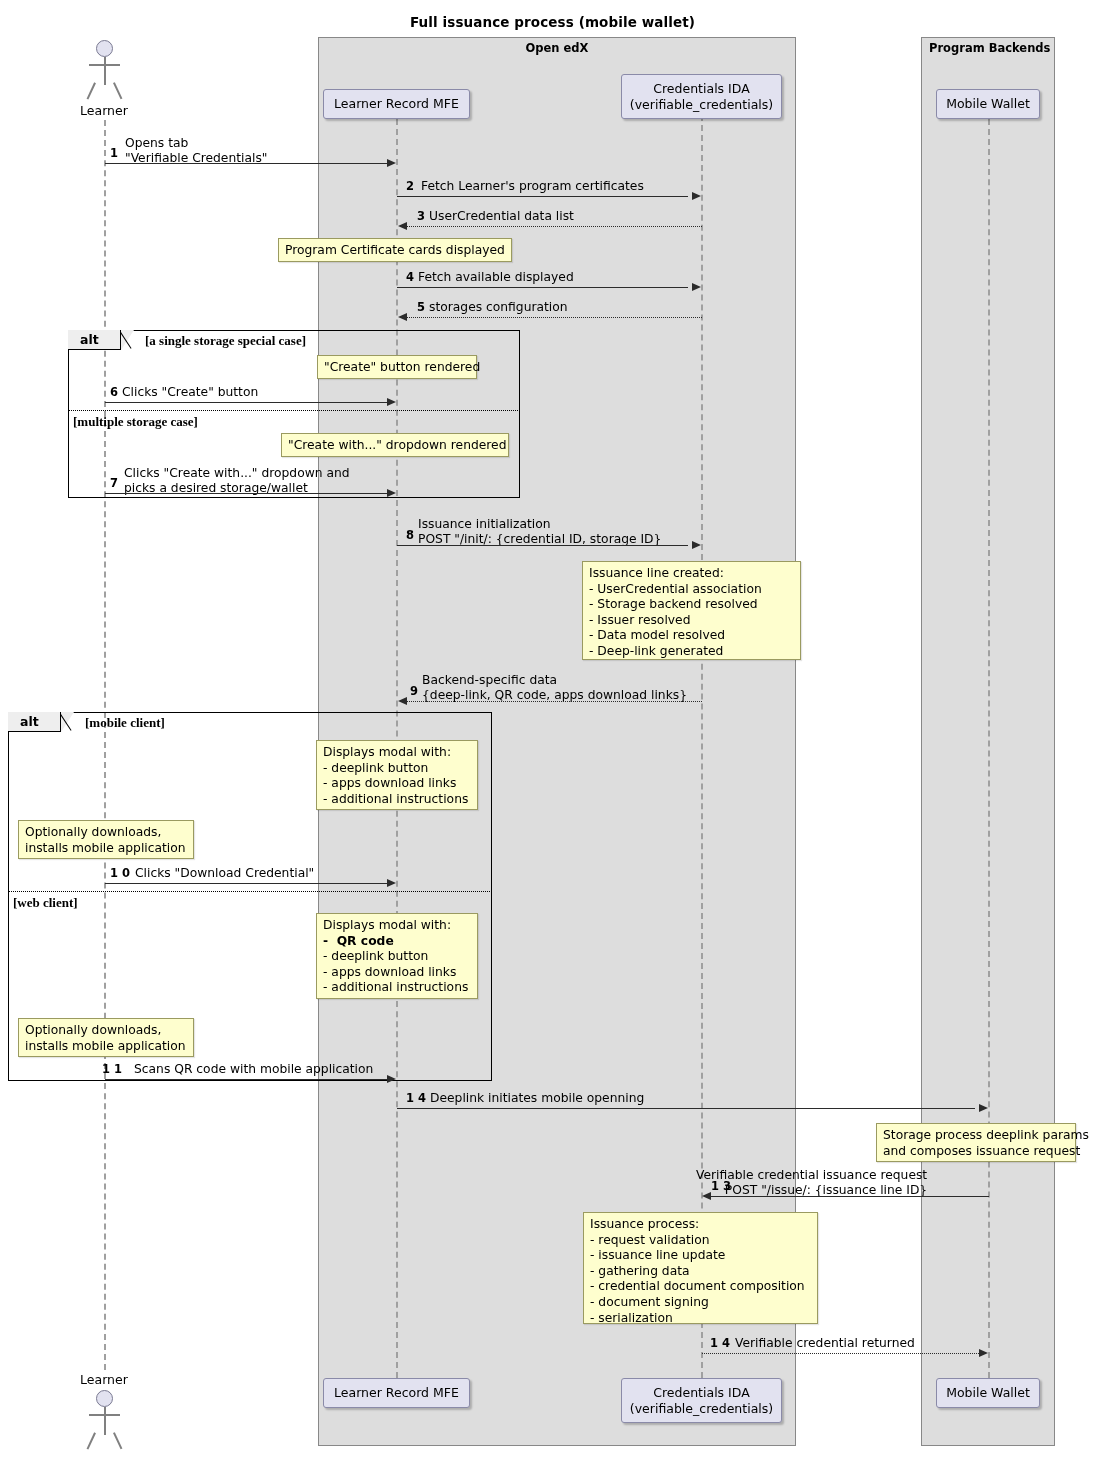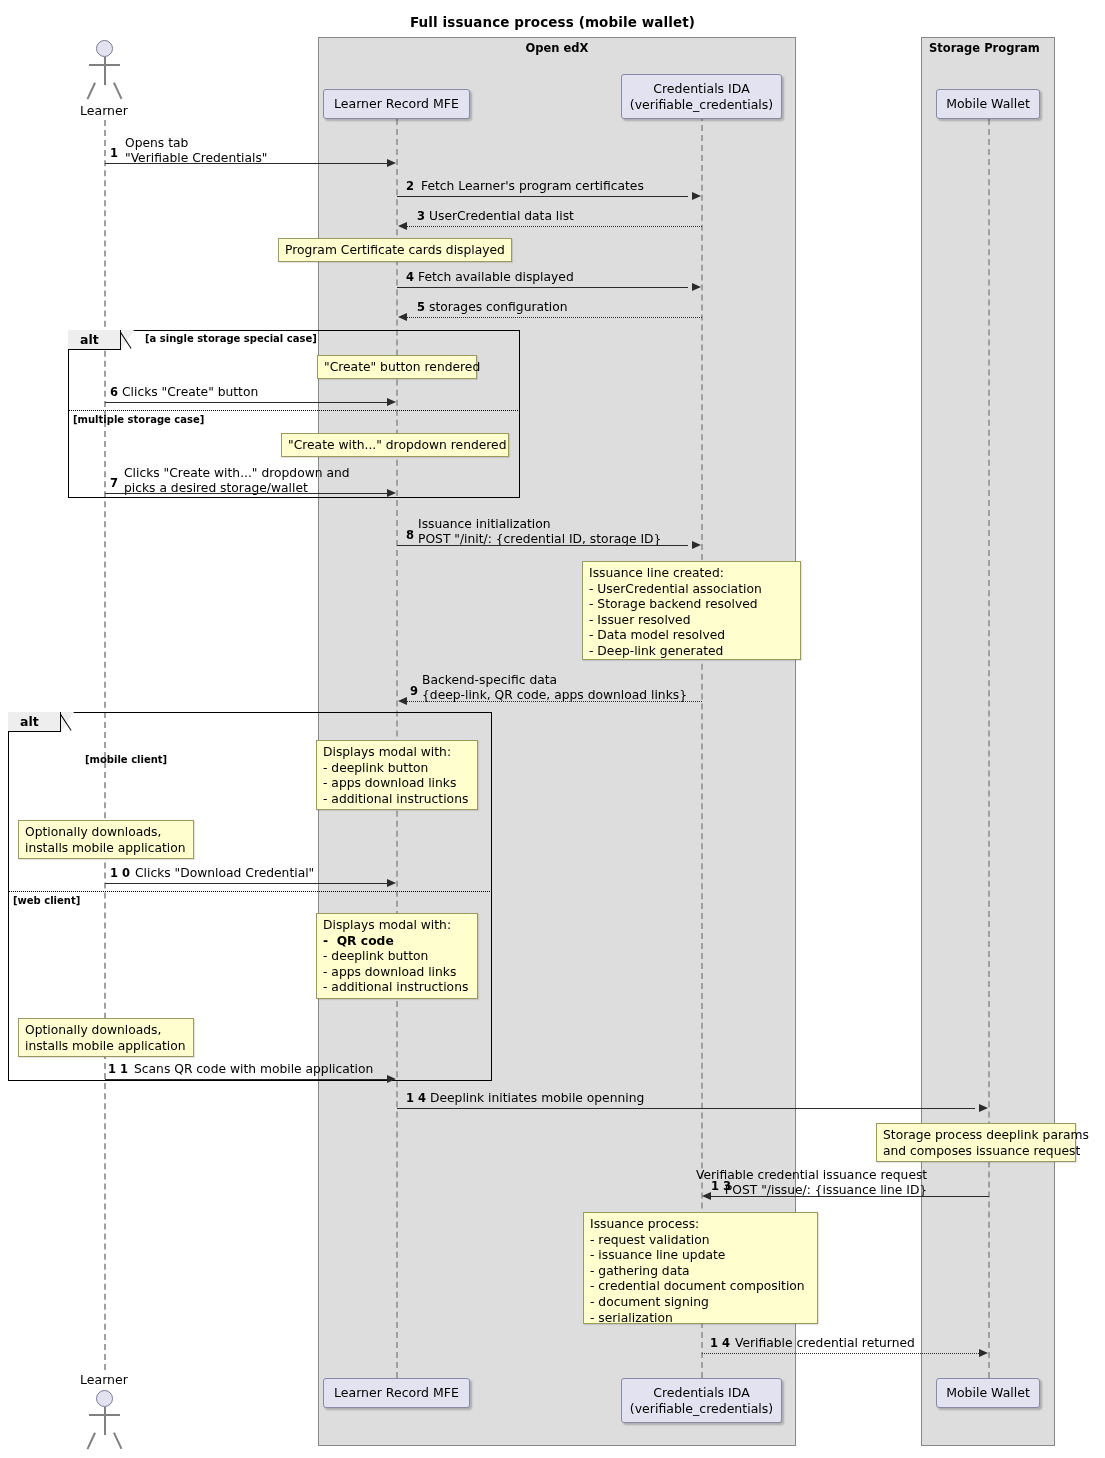--- a/index.html
+++ b/index.html
@@ -154,43 +154,44 @@
     box-sizing:border-box;
   }
   .alt-kw{
     position:absolute;
     font-size:12.5px;
     font-weight:bold;
     color:#000;
   }
   .alt-cond{
     position:absolute;
-    font-size:10px;
+    font-size:13px;
     font-weight:bold;
     color:#000;
     white-space:nowrap;
+    font-family:Liberation Serif, serif;
   }
   .alt-divider{
     position:absolute;
     height:0;
     border-top:1.6px dotted #000;
   }
 </style>
 </head>
 <body>
 
 <div id="canvas">
 
   <div class="diagram-title">Full issuance process (mobile wallet)</div>
 
   <div class="group-box" style="left:318px; top:37px; width:478px; height:1409px;"></div>
   <div class="group-title" style="left:318px; top:41px; width:478px; text-align:center;">Open edX</div>
 
   <div class="group-box" style="left:921px; top:37px; width:134px; height:1409px;"></div>
-  <div class="group-title" style="left:929px; top:41px;">Storage Program</div>
+  <div class="group-title" style="left:929px; top:41px;">Program Backends</div>
 
   <div class="lifeline" style="left:104px; top:120px; height:1250px;"></div>
   <div class="lifeline" style="left:104px; top:1395px; height:18px;"></div>
   <div class="lifeline" style="left:396px; top:119px; height:1259px;"></div>
   <div class="lifeline" style="left:701px; top:115px; height:1263px;"></div>
   <div class="lifeline" style="left:988px; top:119px; height:1259px;"></div>
 
   <div class="actor-head" style="left:96px; top:40px;"></div>
   <div class="actor-body" style="left:104px; top:57px; width:1.6px; height:28px;"></div>
   <div class="actor-body" style="left:89px; top:64px; width:31px; height:1.6px;"></div>
@@ -305,21 +306,21 @@
   <div class="msg-line dotted" style="left:407px; top:701px; width:295px;"></div>
   <div class="arrow-l" style="left:398px; top:697px;"></div>
 
   <div class="alt-frame" style="left:8px; top:712px; width:484px; height:369px;"></div>
   <div class="alt-tab" style="left:8px; top:712px; width:53px; height:20px;"></div>
   <div class="abs" style="left:61px; top:712px; width:0; height:0; border-top:20px solid #EEEEEE; border-right:13px solid transparent;"></div>
   <div class="abs" style="left:60px; top:712px; width:16px; height:21px; overflow:hidden;">
     <div style="position:absolute; left:-1px; top:-1px; width:23px; height:0; border-top:1.6px solid #000; transform:rotate(57deg); transform-origin:top left;"></div>
   </div>
   <div class="alt-kw" style="left:20px; top:714px;">alt</div>
-  <div class="alt-cond" style="left:85px; top:754px;">[mobile client]</div>
+  <div class="alt-cond" style="left:85px; top:715px;">[mobile client]</div>
 
   <div class="note" style="left:316px; top:740px; width:162px; height:70px;">Displays modal with:
 - deeplink button
 - apps download links
 - additional instructions</div>
 
   <div class="note" style="left:18px; top:820px; width:176px; height:39px;">Optionally downloads,
 installs mobile application</div>
 
   <div class="msg-num" style="left:110px; top:866px;">1 0</div>
@@ -334,21 +335,21 @@
     <div style="white-space:pre;">Displays modal with:</div>
     <div style="white-space:pre; font-weight:bold;">-  QR code</div>
     <div style="white-space:pre;">- deeplink button
 - apps download links
 - additional instructions</div>
   </div>
 
   <div class="note" style="left:18px; top:1018px; width:176px; height:39px;">Optionally downloads,
 installs mobile application</div>
 
-  <div class="msg-num" style="left:108px; top:1062px;">1 1</div>
+  <div class="msg-num" style="left:102px; top:1062px;">1 1</div>
   <div class="msg-text" style="left:134px; top:1062px;">Scans QR code with mobile application</div>
   <div class="msg-line" style="left:105px; top:1079px; width:286px;"></div>
   <div class="arrow-r" style="left:387px; top:1075px;"></div>
 
   <div class="msg-num" style="left:406px; top:1091px;">1 4</div>
   <div class="msg-text" style="left:430px; top:1091px;">Deeplink initiates mobile openning</div>
   <div class="msg-line" style="left:397px; top:1108px; width:578px;"></div>
   <div class="arrow-r" style="left:979px; top:1104px;"></div>
 
   <div class="note" style="left:876px; top:1123px; width:200px; height:39px;">Storage process deeplink params

